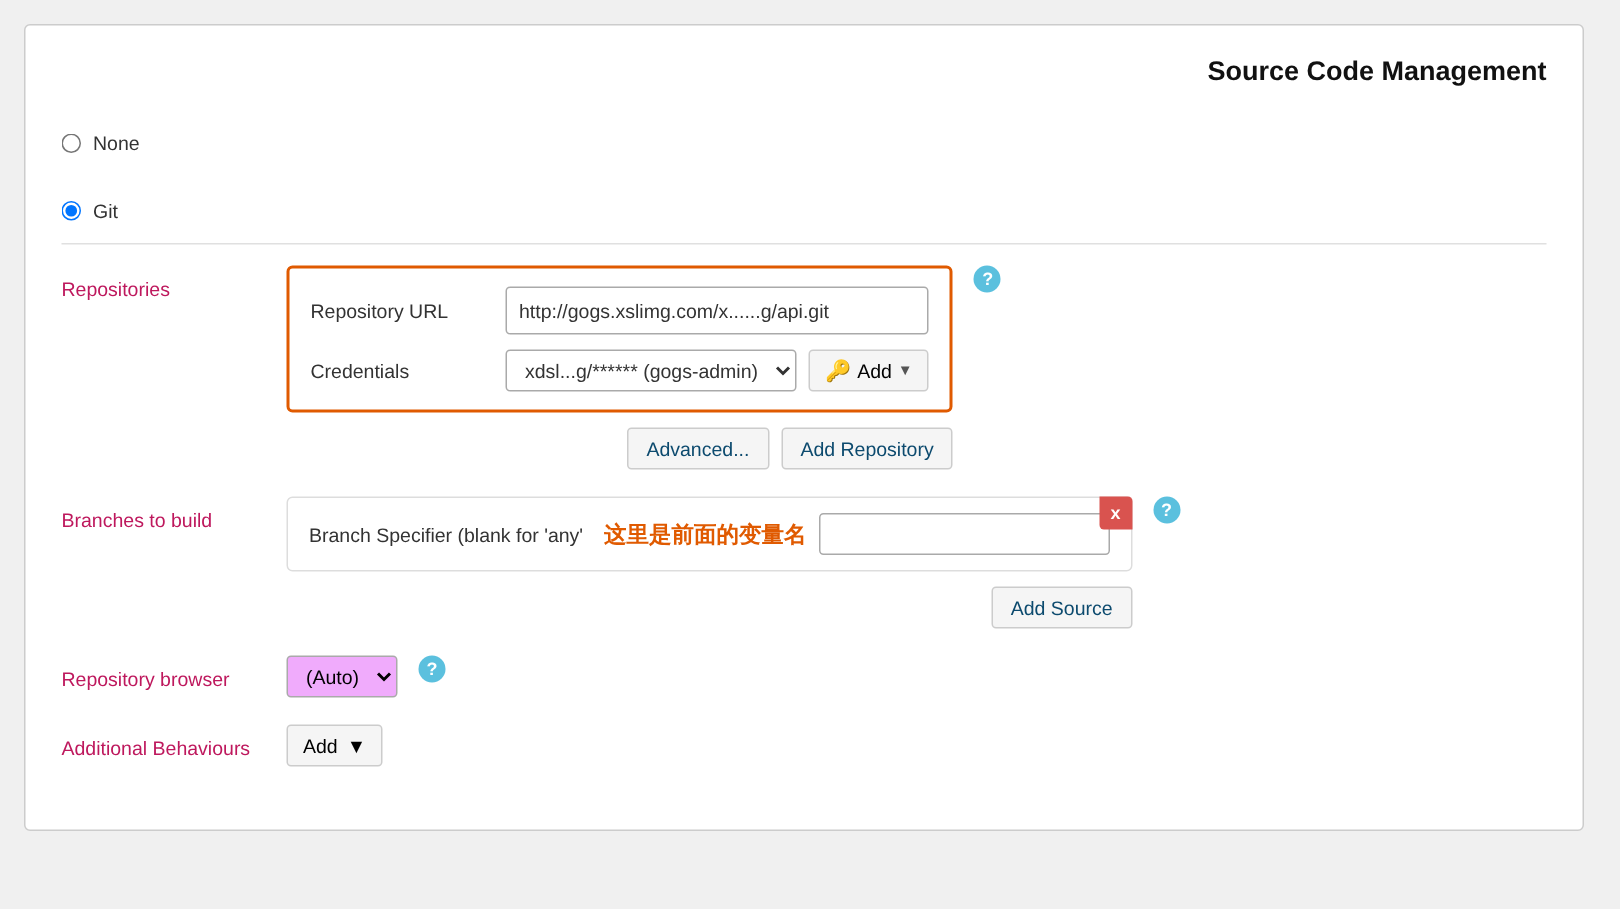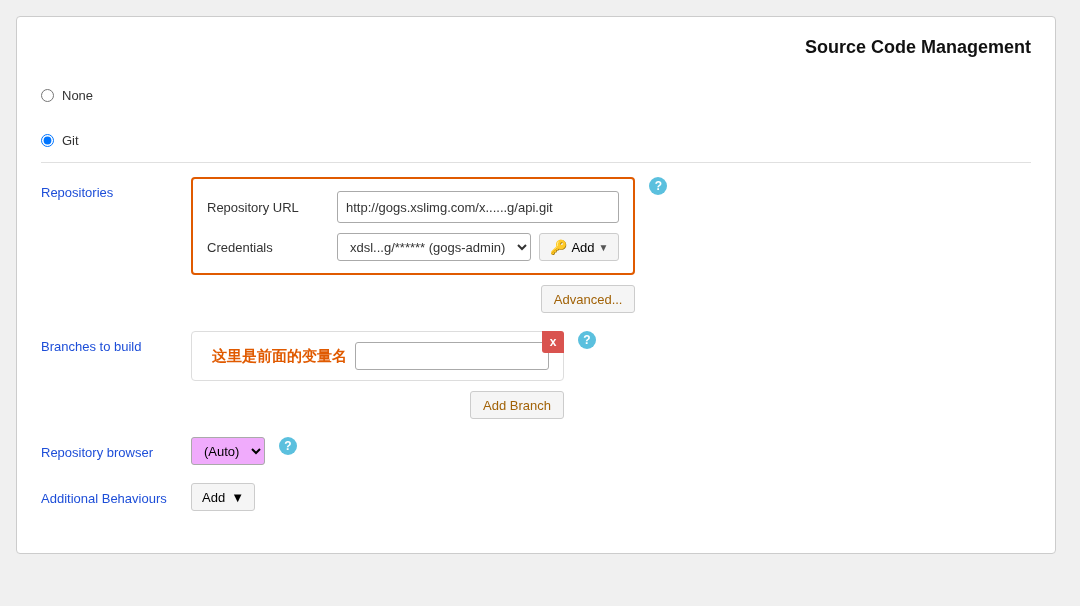--- a/index.html
+++ b/index.html
@@ -40,21 +40,21 @@
     .form-section {
       display: flex;
       align-items: flex-start;
       margin-bottom: 18px;
     }
     .section-label {
       width: 150px;
       min-width: 150px;
       font-size: 13px;
       padding-top: 8px;
-      color: #1d4ed8;
+      color: #be185d;
     }
     .repo-box {
       border: 2px solid #e05a00;
       border-radius: 4px;
       padding: 12px 14px;
       background: #fff;
       position: relative;
     }
     .form-row {
       display: flex;
@@ -121,21 +121,21 @@
       margin-top: 10px;
     }
     .btn {
       height: 28px;
       border: 1px solid #ccc;
       border-radius: 3px;
       background: #f5f5f5;
       font-size: 13px;
       padding: 0 12px;
       cursor: pointer;
-      color: #a16207;
+      color: #0c4a6e;
     }
     .help-icon {
       width: 18px;
       height: 18px;
       border-radius: 50%;
       background: #5bc0de;
       color: white;
       font-size: 12px;
       display: flex;
       align-items: center;
@@ -280,39 +280,41 @@
                 <span class="key-icon">🔑</span>
                 <span>Add</span>
                 <span class="btn-dropdown-arrow">▼</span>
               </button>
             </div>
           </div>
         </div>
 
         <div class="buttons-row">
           <button class="btn">Advanced...</button>
+          <button class="btn">Add Repository</button>
         </div>
       </div>
       <div class="help-icon">?</div>
     </div>
   </div>
 
   <div class="form-section">
     <div class="section-label">Branches to build</div>
     <div class="section-wrapper">
       <div class="section-main">
         <div class="branches-box">
           <button class="close-btn-red">x</button>
           <div class="branch-input-row">
+            <span class="branch-label-text">Branch Specifier (blank for 'any'</span>
             <span class="annotation-text">这里是前面的变量名</span>
             <input type="text" class="branch-input-rest" value="" style="">
           </div>
         </div>
         <div class="buttons-row">
-          <button class="btn">Add Branch</button>
+          <button class="btn">Add Source</button>
         </div>
       </div>
       <div class="help-icon">?</div>
     </div>
   </div>
 
   <div class="form-section">
     <div class="section-label">Repository browser</div>
     <div class="section-wrapper">
       <div class="section-main">

